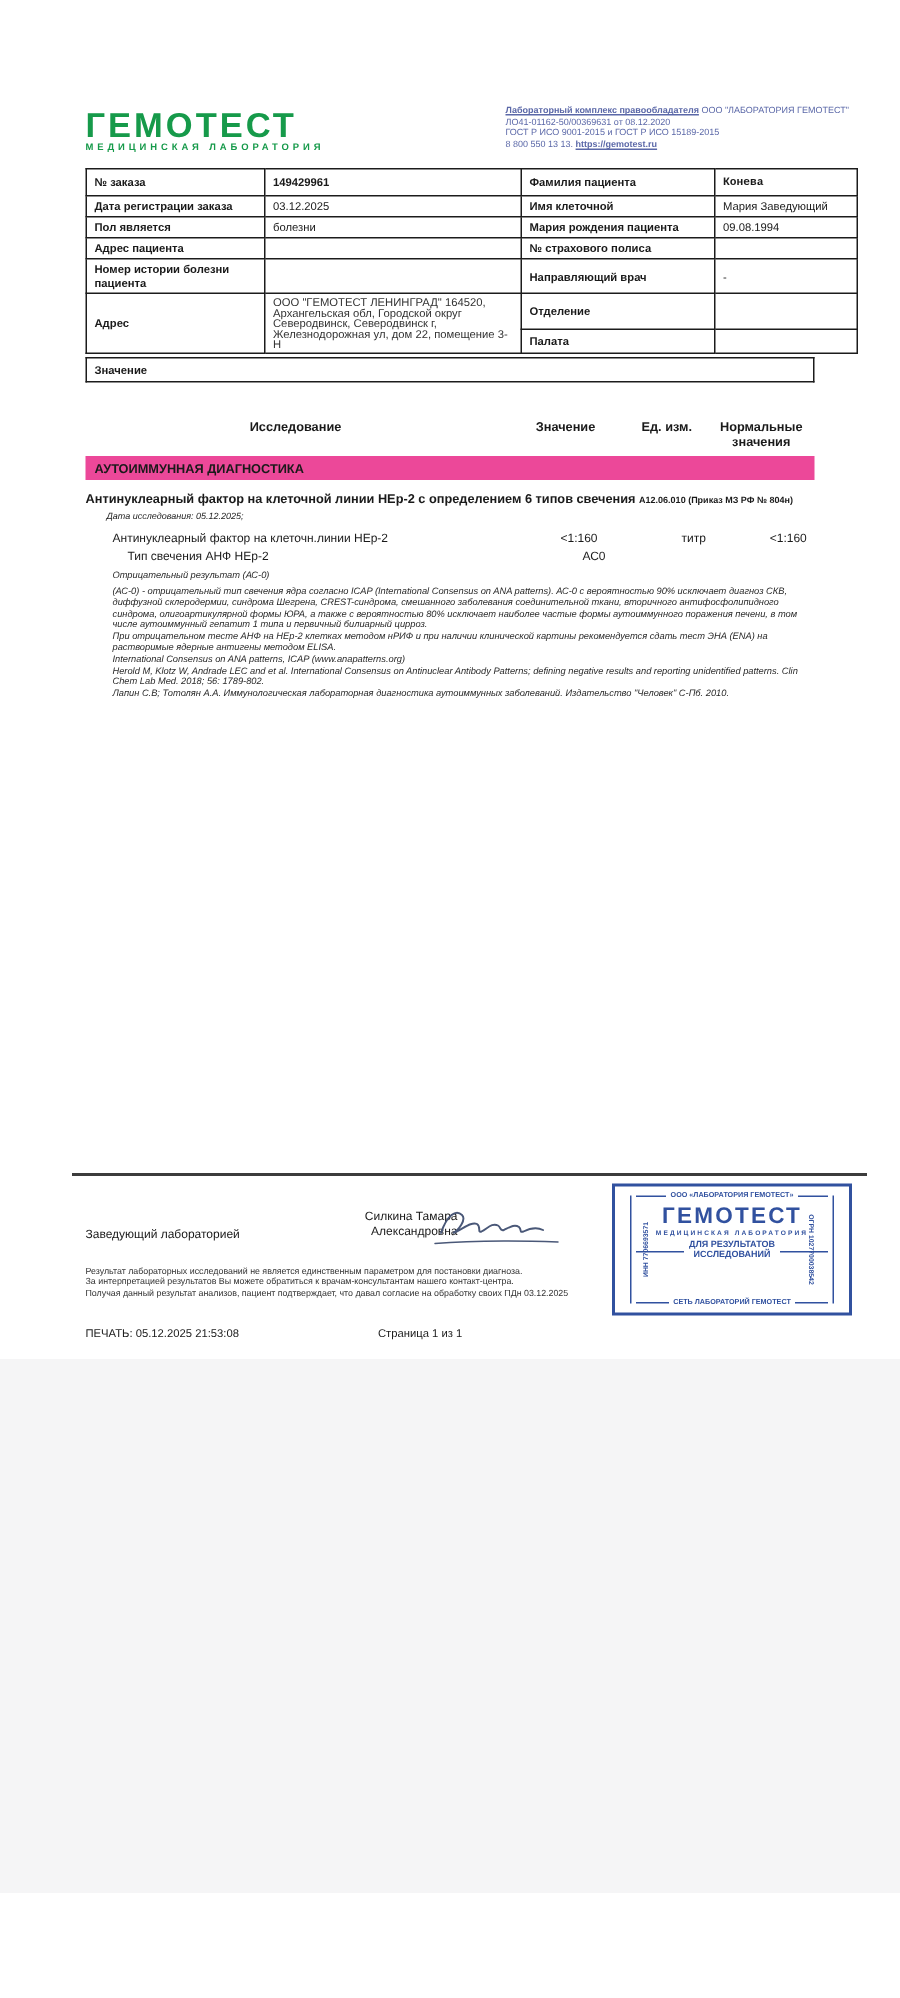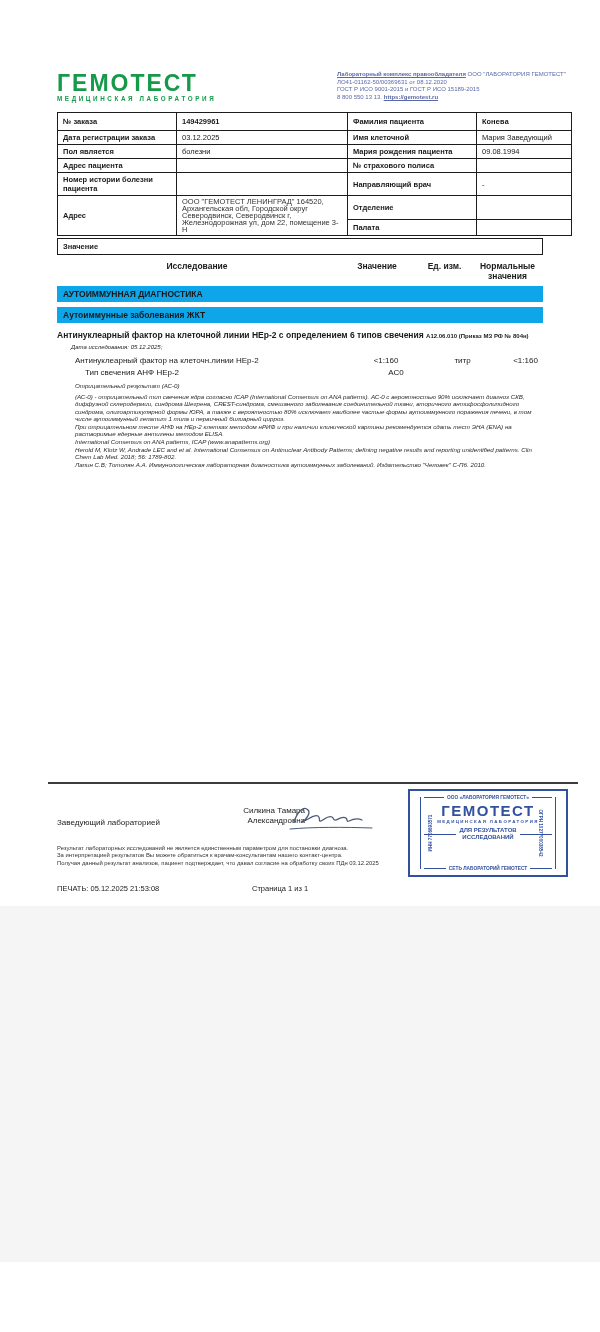--- a/index.html
+++ b/index.html
@@ -22,23 +22,23 @@
   table.order td{border:1px solid #1c1c1c;padding:2px 5px;vertical-align:middle;font-size:7.5px;}
   td.lbl{font-weight:bold;}
   .c1{width:108px;} .c2{width:160px;} .c3{width:118px;} .c4{width:84px;}
   .big-order{font-size:10.5px;font-weight:bold;}
   .big-name{font-size:10.5px;font-weight:bold;font-family:Liberation Mono, monospace;}
   .addr-small{font-size:5.8px;line-height:7px;color:#333;}
   table.diag{border-collapse:collapse;width:486px;border:1.5px solid #1c1c1c;border-top-width:1px;margin-top:2px;}
   table.diag td{padding:2px 5px;font-size:7.5px;font-weight:bold;height:11px;}
 
   
-  .res-head{display:grid;grid-template-columns:280px 80px 55px 71px;margin-top:6px;}
+  .res-head{display:grid;grid-template-columns:280px 80px 55px 71px;margin-top:24px;}
   .res-head div{font-size:8.5px;font-weight:bold;text-align:center;line-height:10px;}
-  .band{background:#0ea5e9;margin-top:5px;padding:3px 6px;font-size:8.5px;font-weight:bold;}
+  .band{background:#ec4899;margin-top:5px;padding:3px 6px;font-size:8.5px;font-weight:bold;}
   .test-title{margin-top:7px;font-size:8.5px;font-weight:bold;line-height:10.5px;}
   .test-code{font-size:6px;font-weight:bold;}
   .test-date{margin-top:2px;margin-left:14px;font-size:6px;font-style:italic;color:#222;}
   .res-row{display:grid;grid-template-columns:262px 98px 55px 71px;margin-top:6px;margin-left:18px;width:468px;}
   .res-row .nm{font-size:8px;}
   .res-row .vl,.res-row .un,.res-row .nr{font-size:8px;text-align:center;}
   .interp{margin-top:4px;margin-left:18px;width:460px;font-size:6.2px;font-style:italic;line-height:7.6px;color:#2a2a2a;white-space:pre-line;}
   .interp-title{margin-top:5px;margin-left:18px;font-size:6.2px;font-style:italic;color:#2a2a2a;}
 
   
@@ -146,21 +146,20 @@
 
     <div class="res-head">
       <div>Исследование</div>
       <div>Значение</div>
       <div>Ед. изм.</div>
       <div style="white-space:pre-line;">Нормальные
 значения</div>
     </div>
 
     <div class="band">АУТОИММУННАЯ ДИАГНОСТИКА</div>
-    <div class="band">Аутоиммунные заболевания ЖКТ</div>
 
     <div class="test-title">
       <span>Антинуклеарный фактор на клеточной линии HEp-2 с определением 6 типов свечения</span>
       <span class="test-code">А12.06.010 (Приказ МЗ РФ № 804н)</span>
     </div>
     <div class="test-date">Дата исследования: 05.12.2025;</div>
 
     <div class="res-row">
       <div class="nm">Антинуклеарный фактор на клеточн.линии HEp-2</div>
       <div class="vl">&lt;1:160</div>

